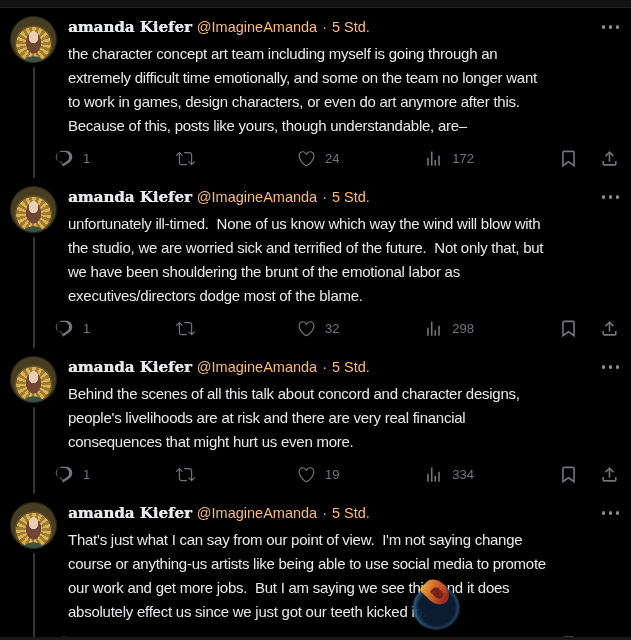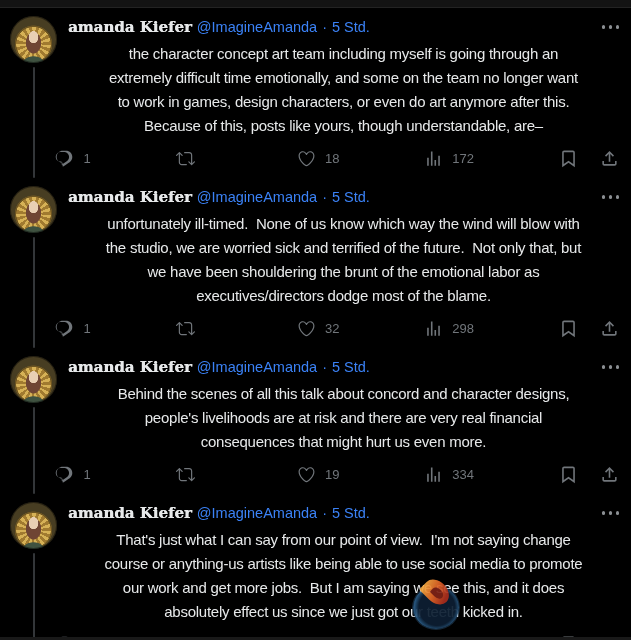--- a/index.html
+++ b/index.html
@@ -19,29 +19,29 @@
     width:47px;height:47px;border-radius:50%;flex:none;position:relative;overflow:hidden;
     background:
       radial-gradient(ellipse 8px 10px at 50% 45%, #e8cfb4 0 58%, rgba(232,207,180,0) 63%),
       radial-gradient(ellipse 12px 17px at 50% 57%, #6f4534 0 60%, rgba(111,69,52,0) 66%),
       radial-gradient(ellipse 14px 9px at 50% 100%, #3f5240 0 70%, rgba(63,82,64,0) 78%),
       radial-gradient(circle at 50% 60%, rgba(0,0,0,0) 0 17px, #6b5422 17.5px 18.5px, #473d22 19px 100%),
       repeating-conic-gradient(from -100deg at 50% 60%, #d6b156 0 12deg, #a07a30 12deg 24deg);
     box-shadow:inset 0 0 0 1px rgba(0,0,0,.45);
   }
   .thread-line{width:2px;flex:1;background:#333639;margin-top:4px;margin-bottom:-4px;border-radius:1px;}
-  .content{flex:1;min-width:0;text-align:center;}
+  .content{flex:1;min-width:0;}
 
   .header{display:flex;align-items:center;gap:5px;height:22px;margin-bottom:4px;}
   .name{
     font-family:"DejaVu Serif","Liberation Serif",serif;
     font-weight:700;font-size:15px;color:#e7e9ea;
     text-shadow:.4px 0 0 #e7e9ea; white-space:nowrap;
   }
-  .handle,.hdot,.time{color:#3b82f6;font-size:14.5px;white-space:nowrap;}
+  .handle,.hdot,.time{color:#fdba74;font-size:14.5px;white-space:nowrap;}
   .more{margin-left:auto;width:20px;height:16px;display:flex;align-items:center;justify-content:flex-end;cursor:pointer;}
   .dots3{width:3.5px;height:3.5px;border-radius:50%;background:#8b8f93;box-shadow:-7px 0 0 #8b8f93,-14px 0 0 #8b8f93;}
 
   .text{
     color:#e7e9ea;font-size:15px;line-height:24px;letter-spacing:-0.25px;
     white-space:pre-wrap;margin-bottom:4px;
   }
 
   .actions{
     display:flex;align-items:center;justify-content:space-between;
@@ -103,21 +103,21 @@
         <div class="act">
           <svg viewBox="0 0 24 24">
               <path d="M23.77 15.67c-.292-.293-.767-.293-1.06 0l-2.22 2.22V7.65c0-2.068-1.683-3.75-3.75-3.75h-5.85c-.414 0-.75.336-.75.75s.336.75.75.75h5.85c1.24 0 2.25 1.01 2.25 2.25v10.24l-2.22-2.22c-.293-.293-.768-.293-1.06 0s-.294.768 0 1.06l3.5 3.5c.145.147.337.22.53.22s.383-.072.53-.22l3.5-3.5c.294-.292.294-.767 0-1.06zm-10.66 3.28H7.26c-1.24 0-2.25-1.01-2.25-2.25V6.46l2.22 2.22c.148.147.34.22.532.22s.384-.073.53-.22c.293-.293.293-.768 0-1.06l-3.5-3.5c-.293-.294-.768-.294-1.06 0l-3.5 3.5c-.294.292-.294.767 0 1.06s.767.293 1.06 0l2.22-2.22V16.7c0 2.068 1.683 3.75 3.75 3.75h5.85c.414 0 .75-.336.75-.75s-.337-.75-.75-.75z"></path>
             </svg>
           <span class="cnt"></span>
         </div>
         <div class="act">
           <svg viewBox="0 0 24 24">
               <path d="M12 21.638h-.014C9.403 21.59 1.95 14.856 1.95 8.478c0-3.064 2.525-5.754 5.403-5.754 2.29 0 3.83 1.58 4.646 2.73.814-1.148 2.354-2.73 4.645-2.73 2.88 0 5.404 2.69 5.404 5.755 0 6.376-7.454 13.11-10.037 13.157H12zM7.354 4.225c-2.08 0-3.903 1.988-3.903 4.255 0 5.74 7.034 11.596 8.55 11.658 1.518-.062 8.55-5.917 8.55-11.658 0-2.267-1.823-4.255-3.903-4.255-2.528 0-3.94 2.936-3.952 2.965-.23.562-1.156.562-1.387 0-.014-.03-1.425-2.965-3.954-2.965z"></path>
             </svg>
-          <span class="cnt">18</span>
+          <span class="cnt">24</span>
         </div>
         <div class="act">
           <svg viewBox="0 0 24 24">
               <path d="M8.75 21V3h2v18h-2zM18 21V8.5h2V21h-2zM4 21l.004-10h2L6 21H4zm9.248 0v-7h2v7h-2z"></path>
             </svg>
           <span class="cnt">172</span>
         </div>
         <div class="act-right">
           <svg viewBox="0 0 24 24">
               <path d="M4 4.5C4 3.12 5.119 2 6.5 2h11C18.881 2 20 3.12 20 4.5v18.44l-8-5.71-8 5.71V4.5zM6.5 4c-.276 0-.5.22-.5.5v14.56l6-4.29 6 4.29V4.5c0-.28-.224-.5-.5-.5h-11z"></path>

